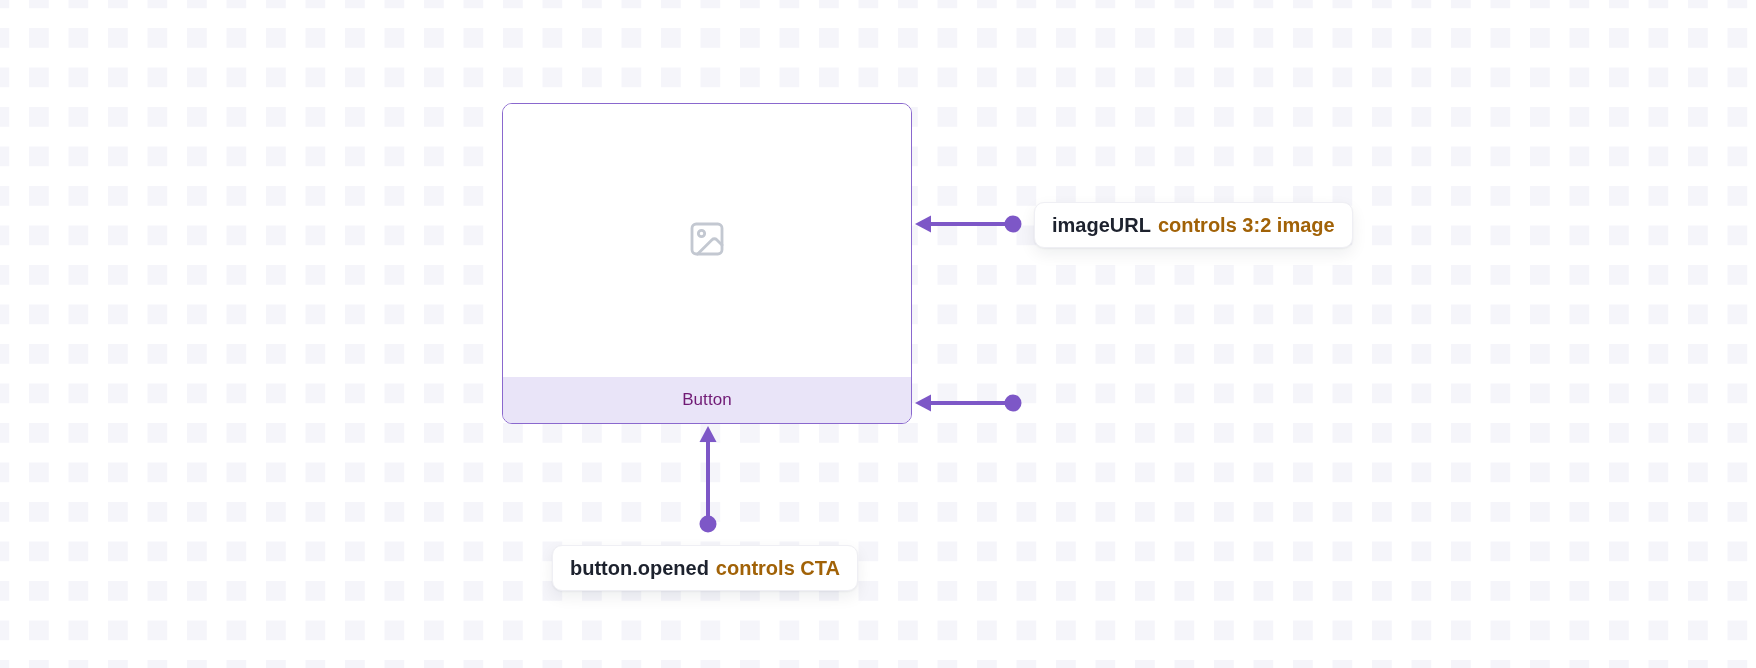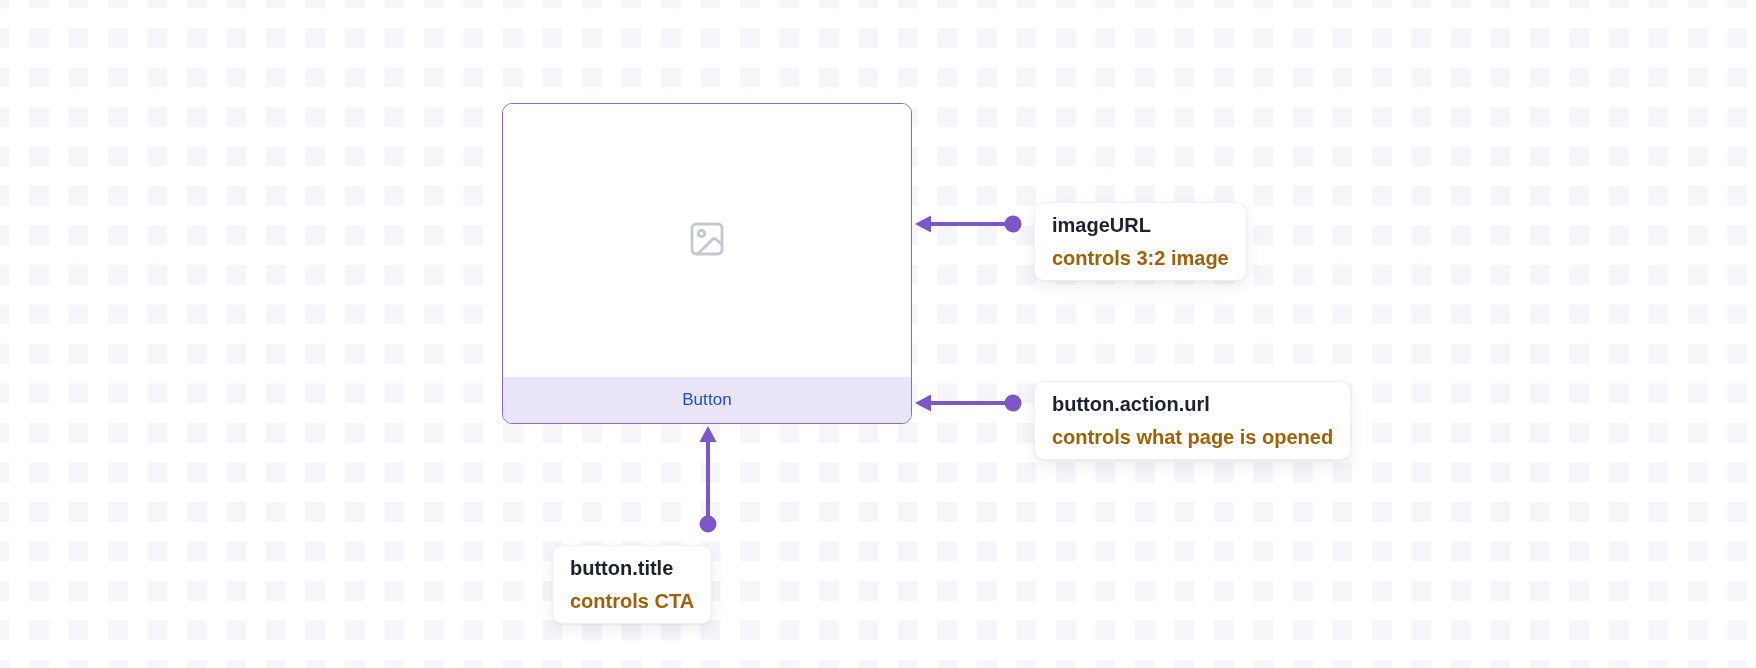--- a/index.html
+++ b/index.html
@@ -20,34 +20,34 @@
     display:flex;flex-direction:column;box-sizing:border-box;
   }
   .card-image-area{
     flex:1;display:flex;align-items:center;justify-content:center;
     border-radius:9px 9px 0 0;background:#ffffff;
   }
   .card-button{
     height:46px;flex:0 0 46px;
     background:#e9e4f8;border-radius:0 0 9px 9px;
     display:flex;align-items:center;justify-content:center;
-    color:#1d4ed8;font-size:17px;font-weight:500;letter-spacing:.1px;
+    color:#701a75;font-size:17px;font-weight:500;letter-spacing:.1px;
     cursor:pointer;
   }
   .arrow{position:absolute;}
   .note{
     position:absolute;
     background:#ffffff;
     border:1px solid #efeff4;
     border-radius:10px;
     box-shadow:0 1px 2px rgba(16,24,40,.05), 0 6px 16px rgba(16,24,40,.07);
     padding:9px 17px;
     font-size:20px;font-weight:700;line-height:26px;
     white-space:nowrap;
-    display:flex;gap:7px;flex-direction:column;
+    display:flex;gap:7px;
   }
   .note .prop{color:#1d222e;}
   .note .desc{color:#a16207;}
 </style>
 </head>
 <body>
 
 <div class="stage">
 
   <div class="card">
@@ -81,23 +81,19 @@
     <line x1="12" y1="15" x2="12" y2="99" stroke="#7d57c7" stroke-width="4"></line>
     <polygon points="12,1 3.5,17 20.5,17" fill="#7d57c7"></polygon>
     <circle cx="12" cy="99" r="8.5" fill="#7d57c7"></circle>
   </svg>
 
   <div class="note" style="left:1034px;top:202px;">
     <span class="prop">imageURL</span>
     <span class="desc">controls 3:2 image</span>
   </div>
 
-  <div class="note" style="left:1034px;top:381px;">
-    <span class="prop">button.action.url</span>
-    <span class="desc">controls what page is opened</span>
-  </div>
 
   <div class="note" style="left:552px;top:545px;">
-    <span class="prop">button.title</span>
+    <span class="prop">button.opened</span>
     <span class="desc">controls CTA</span>
   </div>
 
 </div>
 
 </body></html>

